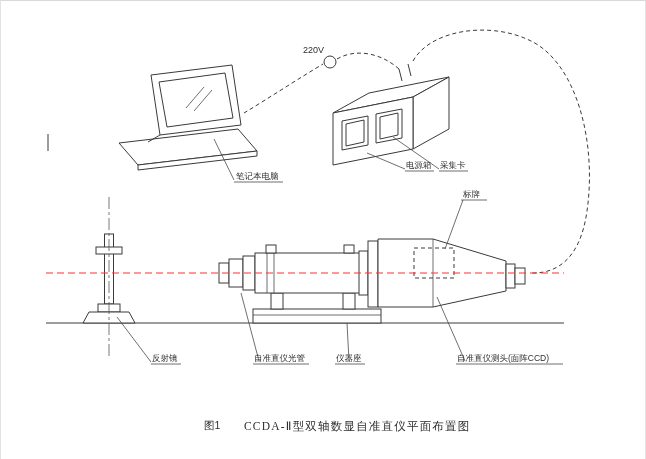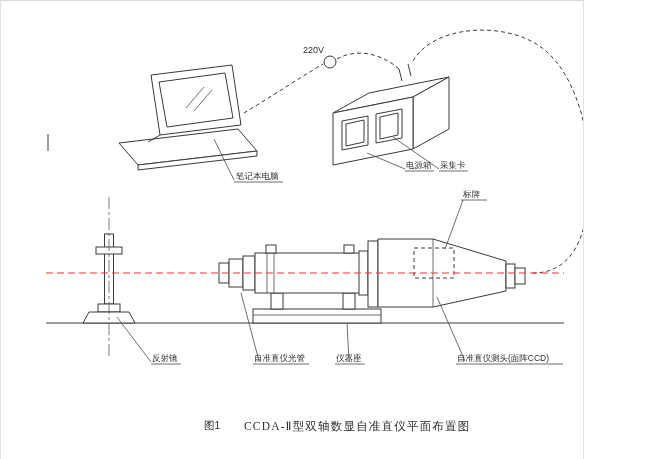--- a/index.html
+++ b/index.html
@@ -1,18 +1,18 @@
 <!DOCTYPE html>
 <html><head>
 <meta charset="utf-8">
 <style>
   html,body{margin:0;padding:0;background:#ffffff;}
   .page{
     position:relative;
-    width:584px;height:459px;
+    width:646px;height:459px;
     background:#ffffff;
     border-top:1px solid #d9d9d9;
     border-left:1px solid #e3e3e3;
     border-right:1px solid #e3e3e3;
     box-sizing:border-box;
     overflow:hidden;
     font-family:"Liberation Sans", sans-serif;
   }
   svg{position:absolute;left:0;top:0;}
   svg text{

